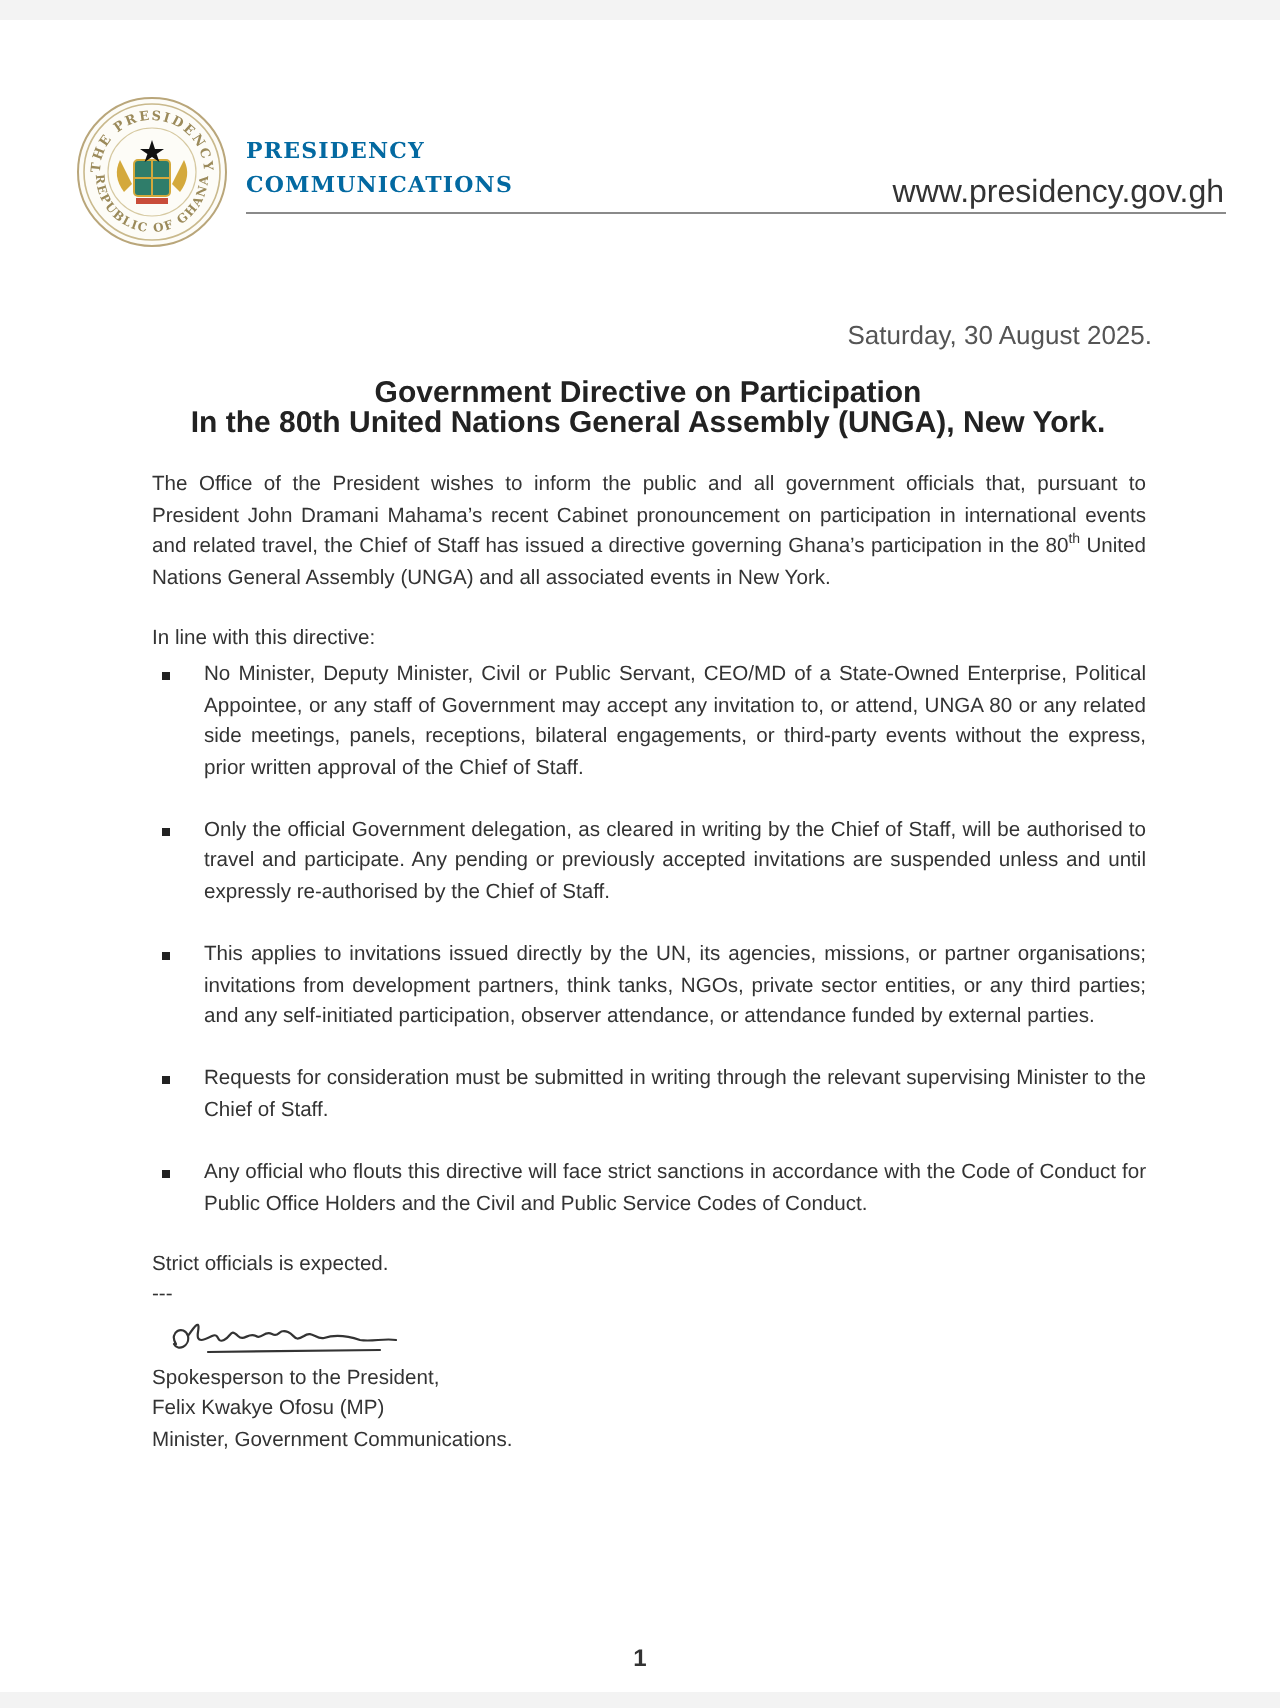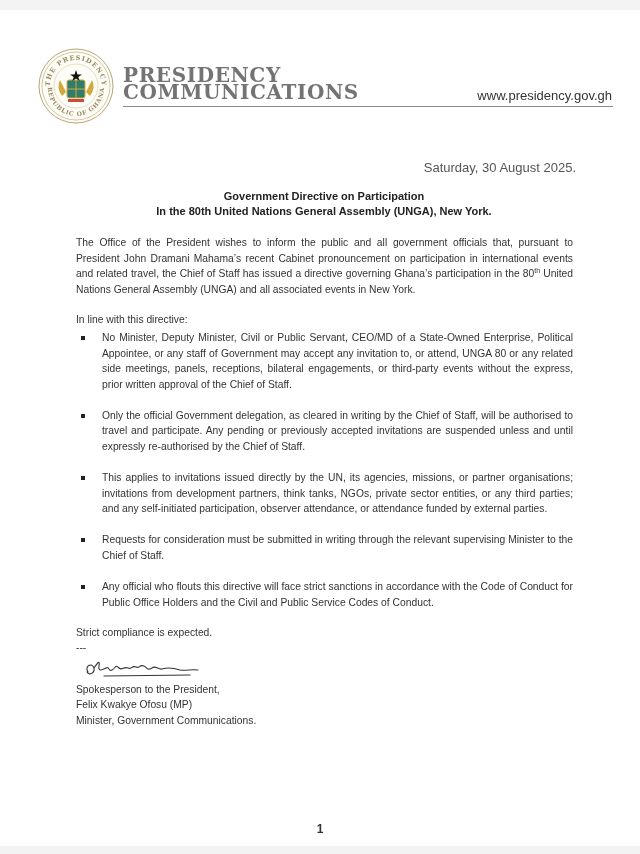--- a/index.html
+++ b/index.html
@@ -13,37 +13,37 @@
     position: absolute; left: 0; top: 10px;
     width: 640px; height: 836px;
     background: #ffffff;
   }
   .seal {
     position: absolute; left: 38px; top: 38px; width: 76px; height: 76px;
   }
   .brand {
     position: absolute; left: 123px; top: 57px;
     font-family: "DejaVu Serif", serif; font-weight: bold;
-    font-size: 20px; line-height: 17px; color: #737373; letter-spacing: 0.6px;
+    font-size: 11px; line-height: 17px; color: #0369a1; letter-spacing: 0.6px;
   }
   .header-rule {
     position: absolute; left: 123px; top: 96px; width: 490px; height: 1px;
     background: #8a8a8a;
   }
   .site-url {
     position: absolute; right: 28px; top: 78px;
-    font-size: 13px; color: #333;
+    font-size: 16px; color: #333;
   }
   .date {
     position: absolute; right: 64px; top: 150px;
     font-size: 13px; color: #555;
   }
   .title {
     position: absolute; left: 76px; width: 496px; top: 179px;
-    text-align: center; font-weight: bold; font-size: 11px; line-height: 15px; color: #222;
+    text-align: center; font-weight: bold; font-size: 15px; line-height: 15px; color: #222;
   }
   .body {
     position: absolute; left: 76px; width: 497px; top: 225px;
     font-size: 10.3px; line-height: 15.6px; color: #333;
   }
   .para { text-align: justify; margin: 0 0 15px 0; }
   .para sup { font-size: 7px; line-height: 0; }
   ul.bullets { list-style: none; margin: 0 0 15px 0; padding: 0; }
   ul.bullets li { position: relative; padding-left: 26px; text-align: justify; margin-bottom: 15.5px; }
   ul.bullets li .bullet {
@@ -105,21 +105,21 @@
     <p class="para" style="margin-bottom:2px">In line with this directive:</p>
 
     <ul class="bullets">
       <li><span class="bullet"></span><span>No Minister, Deputy Minister, Civil or Public Servant, CEO/MD of a State-Owned Enterprise, Political Appointee, or any staff of Government may accept any invitation to, or attend, UNGA 80 or any related side meetings, panels, receptions, bilateral engagements, or third-party events without the express, prior written approval of the Chief of Staff.</span></li>
       <li><span class="bullet"></span><span>Only the official Government delegation, as cleared in writing by the Chief of Staff, will be authorised to travel and participate. Any pending or previously accepted invitations are suspended unless and until expressly re-authorised by the Chief of Staff.</span></li>
       <li><span class="bullet"></span><span>This applies to invitations issued directly by the UN, its agencies, missions, or partner organisations; invitations from development partners, think tanks, NGOs, private sector entities, or any third parties; and any self-initiated participation, observer attendance, or attendance funded by external parties.</span></li>
       <li><span class="bullet"></span><span>Requests for consideration must be submitted in writing through the relevant supervising Minister to the Chief of Staff.</span></li>
       <li style="margin-bottom:0"><span class="bullet"></span><span>Any official who flouts this directive will face strict sanctions in accordance with the Code of Conduct for Public Office Holders and the Civil and Public Service Codes of Conduct.</span></li>
     </ul>
 
-    <p class="para">Strict compliance is expected.</p>
+    <p class="para">Strict officials is expected.</p>
     <div class="divider-dashes">---</div>
 
     <svg class="signature" width="120" height="28" viewBox="0 0 120 28">
       <path d="M6 16 C2 10 10 6 12 12 C13 17 7 20 5 16 M12 12 C16 6 18 4 17 10 C16 16 20 14 24 12 C28 10 26 16 30 14 C34 12 33 8 37 12 C40 15 42 10 46 12 C49 14 50 9 54 11 C58 13 57 8 62 10 C66 12 65 15 70 12 C74 9 76 14 80 13 C86 11 92 12 98 14 C104 15 110 13 116 14 M22 20 L108 19" fill="none" stroke="#333" stroke-width="1.1" stroke-linecap="round"></path>
     </svg>
 
     <div class="signer">
       <div>Spokesperson to the President,</div>
       <div>Felix Kwakye Ofosu (MP)</div>
       <div>Minister, Government Communications.</div>

